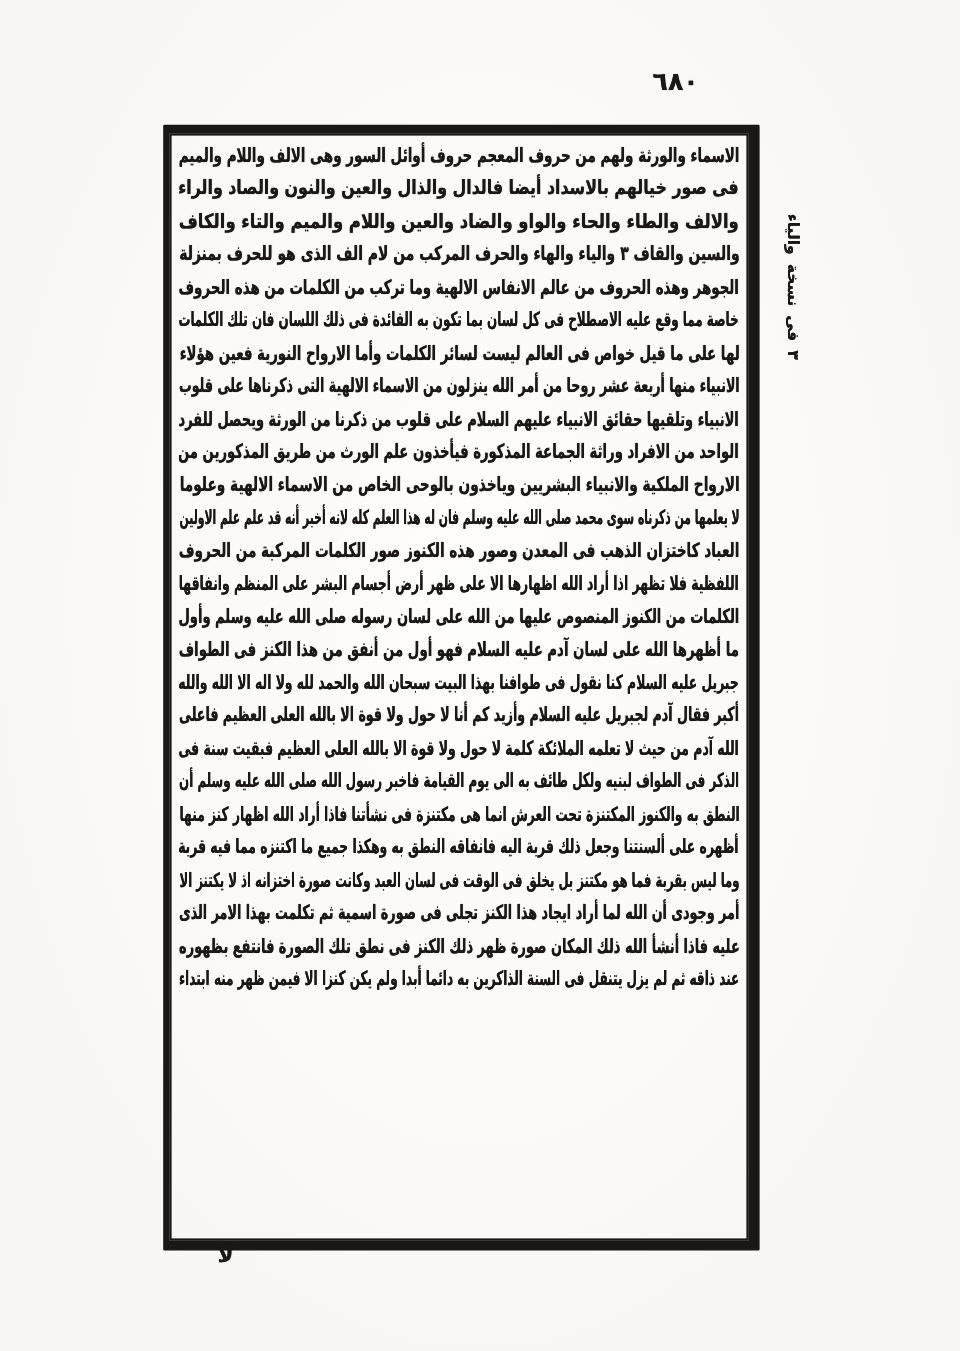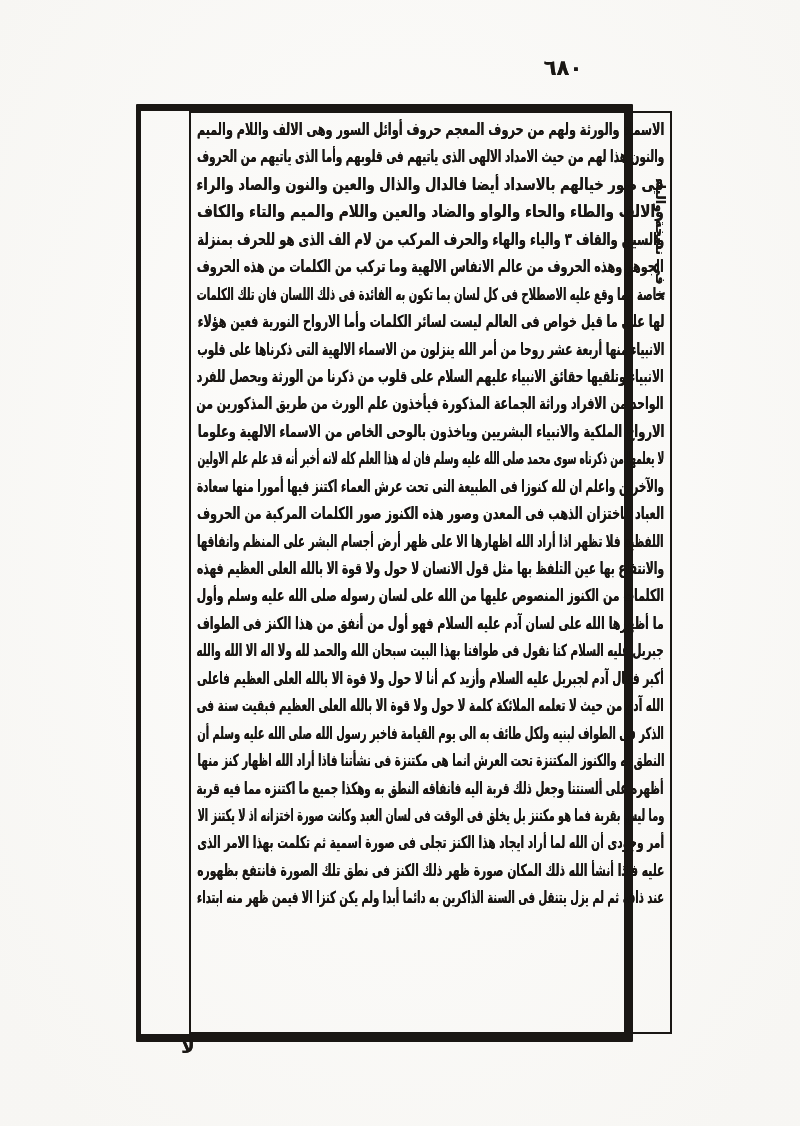--- a/index.html
+++ b/index.html
@@ -38,21 +38,20 @@
     border-style:solid;border-color:var(--ink);
     border-width:7px 9px 8px 5px;
     border-radius:1px;
   }
   .frame-inner{
     box-sizing:border-box;
     width:100%;height:100%;
     border:2px solid var(--ink);
     padding:3px 6px 2px 6px;
     overflow:hidden;
-    margin-left:48px;
   }
   .text-block{
     direction:rtl;
     width:100%;height:100%;
     overflow:hidden;
   }
   .line{
     height:27.45px;line-height:27.45px;
     direction:rtl;text-align:right;
     white-space:nowrap;
@@ -88,36 +87,33 @@
 <body>
 
 <div class="scan">
 
   <div class="page-number">٦٨٠</div>
 
   <div class="frame">
     <div class="frame-inner">
       <div class="text-block">
           <div class="line"><span style="transform: scaleX(0.682);">الاسماء والورثة ولهم من حروف المعجم حروف أوائل السور وهى الالف واللام والميم</span></div>
-          <div class="line"><span style="transform: scaleX(0.633);">والنون هذا لهم من حيث الامداد الالهى الذى ياتيهم فى قلوبهم وأما الذى ياتيهم من الحروف</span></div>
           <div class="line"><span style="transform: scaleX(0.799);">فى صور خيالهم بالاسداد أيضا فالدال والذال والعين والنون والصاد والراء</span></div>
           <div class="line"><span style="transform: scaleX(0.831);">والالف والطاء والحاء والواو والضاد والعين واللام والميم والتاء والكاف</span></div>
           <div class="line"><span style="transform: scaleX(0.704);">والسين والقاف ٣ والياء والهاء والحرف المركب من لام الف الذى هو للحرف بمنزلة</span></div>
           <div class="line"><span style="transform: scaleX(0.677);">الجوهر وهذه الحروف من عالم الانفاس الالهية وما تركب من الكلمات من هذه الحروف</span></div>
           <div class="line"><span style="transform: scaleX(0.602);">خاصة مما وقع عليه الاصطلاح فى كل لسان بما تكون به الفائدة فى ذلك اللسان فان تلك الكلمات</span></div>
           <div class="line"><span style="transform: scaleX(0.674);">لها على ما قيل خواص فى العالم ليست لسائر الكلمات وأما الارواح النورية فعين هؤلاء</span></div>
           <div class="line"><span style="transform: scaleX(0.638);">الانبياء منها أربعة عشر روحا من أمر الله ينزلون من الاسماء الالهية التى ذكرناها على قلوب</span></div>
           <div class="line"><span style="transform: scaleX(0.656);">الانبياء وتلقيها حقائق الانبياء عليهم السلام على قلوب من ذكرنا من الورثة ويحصل للفرد</span></div>
           <div class="line"><span style="transform: scaleX(0.667);">الواحد من الافراد وراثة الجماعة المذكورة فيأخذون علم الورث من طريق المذكورين من</span></div>
           <div class="line"><span style="transform: scaleX(0.692);">الارواح الملكية والانبياء البشريين وياخذون بالوحى الخاص من الاسماء الالهية وعلوما</span></div>
           <div class="line"><span style="transform: scaleX(0.545);">لا يعلمها من ذكرناه سوى محمد صلى الله عليه وسلم فان له هذا العلم كله لانه أخبر أنه قد علم علم الاولين</span></div>
-          <div class="line"><span style="transform: scaleX(0.633);">والآخرين واعلم ان لله كنوزا فى الطبيعة التى تحت عرش العماء اكتنز فيها أمورا منها سعادة</span></div>
           <div class="line"><span style="transform: scaleX(0.687);">العباد كاختزان الذهب فى المعدن وصور هذه الكنوز صور الكلمات المركبة من الحروف</span></div>
           <div class="line"><span style="transform: scaleX(0.626);">اللفظية فلا تظهر اذا أراد الله اظهارها الا على ظهر أرض أجسام البشر على المنظم وانفاقها</span></div>
-          <div class="line"><span style="transform: scaleX(0.646);">والانتفاع بها عين التلفظ بها مثل قول الانسان لا حول ولا قوة الا بالله العلى العظيم فهذه</span></div>
           <div class="line"><span style="transform: scaleX(0.659);">الكلمات من الكنوز المنصوص عليها من الله على لسان رسوله صلى الله عليه وسلم وأول</span></div>
           <div class="line"><span style="transform: scaleX(0.671);">ما أظهرها الله على لسان آدم عليه السلام فهو أول من أنفق من هذا الكنز فى الطواف</span></div>
           <div class="line"><span style="transform: scaleX(0.623);">جبريل عليه السلام كنا نقول فى طوافنا بهذا البيت سبحان الله والحمد لله ولا اله الا الله والله</span></div>
           <div class="line"><span style="transform: scaleX(0.636);">أكبر فقال آدم لجبريل عليه السلام وأزيد كم أنا لا حول ولا قوة الا بالله العلى العظيم فاعلى</span></div>
           <div class="line"><span style="transform: scaleX(0.627);">الله آدم من حيث لا تعلمه الملائكة كلمة لا حول ولا قوة الا بالله العلى العظيم فبقيت سنة فى</span></div>
           <div class="line"><span style="transform: scaleX(0.6);">الذكر فى الطواف لبنيه ولكل طائف به الى يوم القيامة فاخبر رسول الله صلى الله عليه وسلم أن</span></div>
           <div class="line"><span style="transform: scaleX(0.618);">النطق به والكنوز المكتنزة تحت العرش انما هى مكتنزة فى نشأتنا فاذا أراد الله اظهار كنز منها</span></div>
           <div class="line"><span style="transform: scaleX(0.624);">أظهره على ألسنتنا وجعل ذلك قربة اليه فانفاقه النطق به وهكذا جميع ما اكتنزه مما فيه قربة</span></div>
           <div class="line"><span style="transform: scaleX(0.589);">وما ليس بقربة فما هو مكتنز بل يخلق فى الوقت فى لسان العبد وكانت صورة اختزانه اذ لا يكتنز الا</span></div>
           <div class="line"><span style="transform: scaleX(0.643);">أمر وجودى أن الله لما أراد ايجاد هذا الكنز تجلى فى صورة اسمية ثم تكلمت بهذا الامر الذى</span></div>

